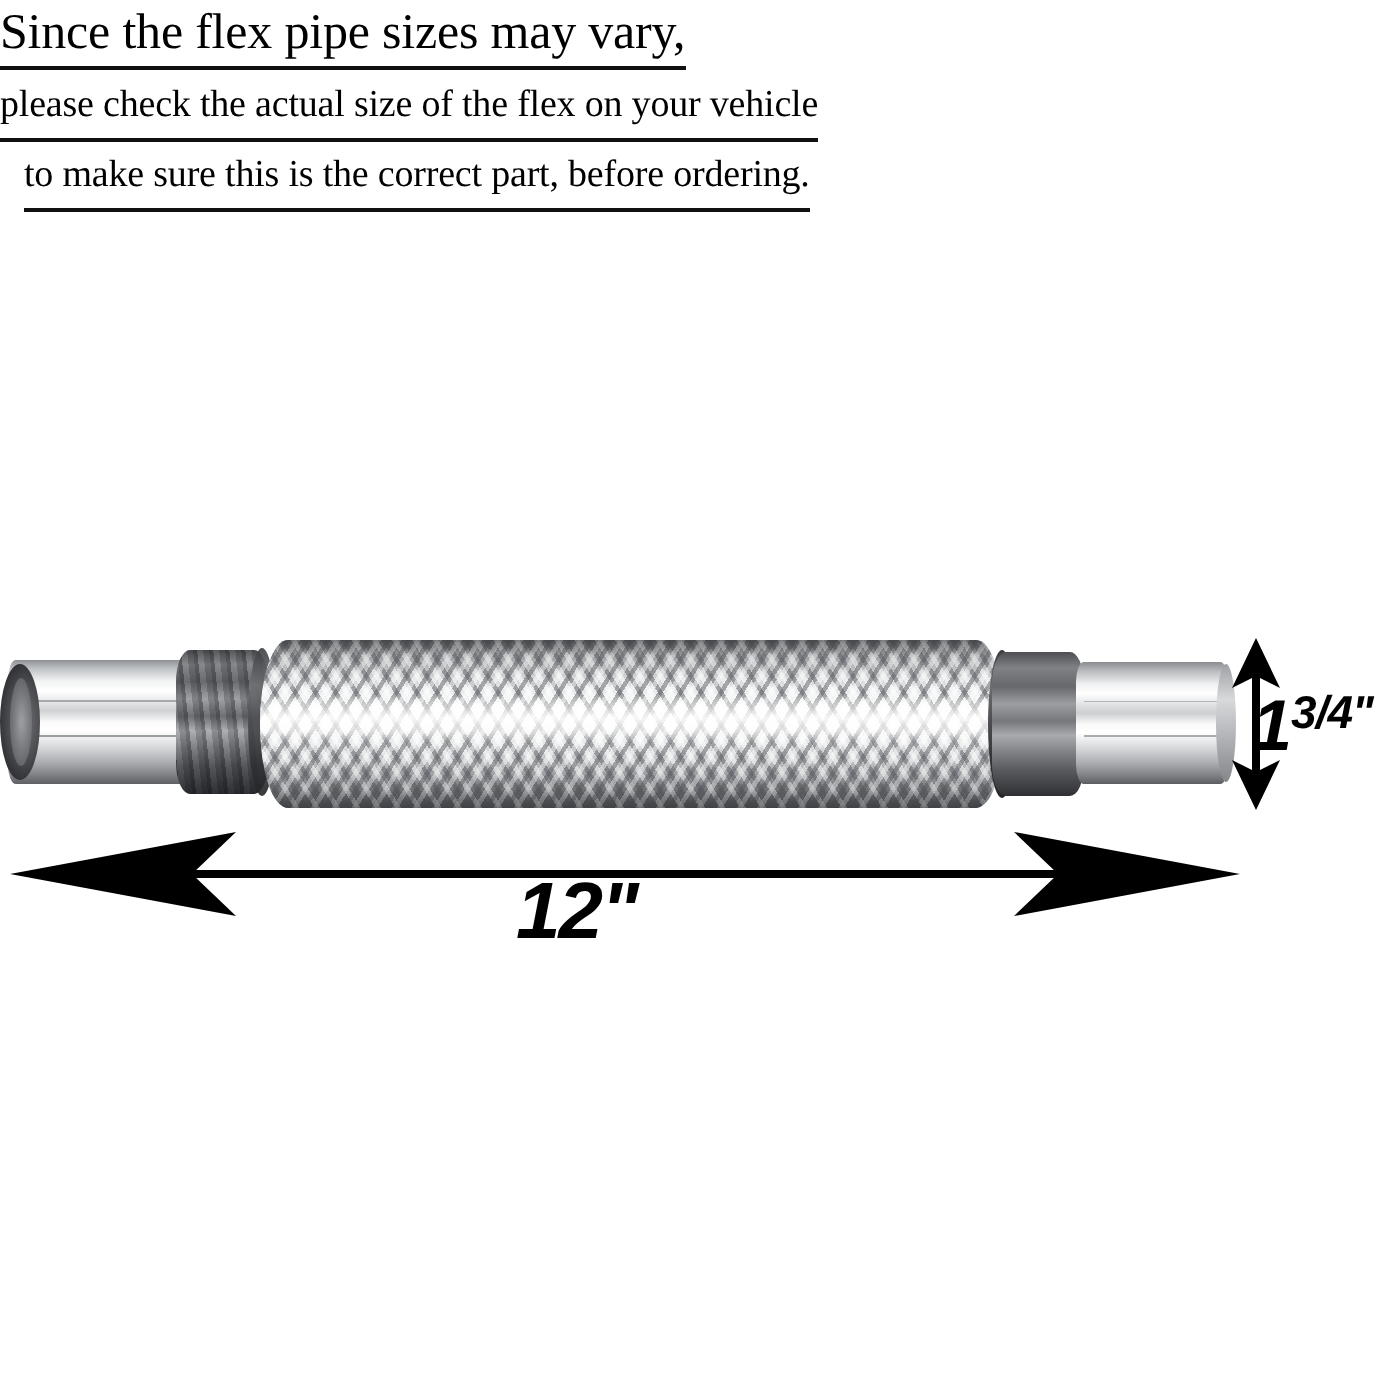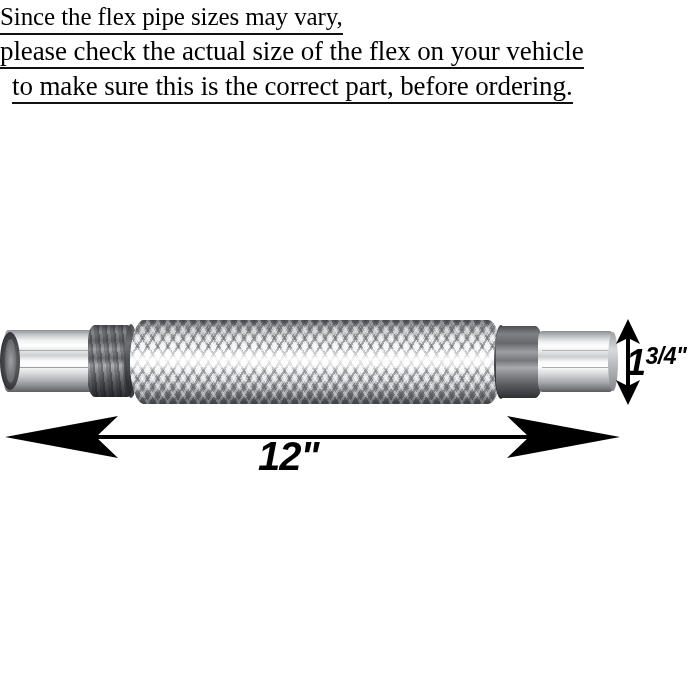--- a/index.html
+++ b/index.html
@@ -38,21 +38,21 @@
     letter-spacing: -0.1px;
   }
   .notice-line > span.txt {
     display: inline-block;
     border-bottom: 2px solid #111111;
     padding-bottom: 1px;
   }
   #notice-l1 { top: 2px; }
   #notice-l2 { top: 36px; }
   #notice-l3 { top: 71px; padding-left: 12px; }
-  #notice-l2 .txt, #notice-l3 .txt { font-size: 27px; }
+  #notice-l2 .txt, #notice-l3 .txt { font-size: 19px; }
 
   
   #product {
     position: absolute;
     left: 0;
     top: 312px;
     width: 620px;
     height: 100px;
   }
 

